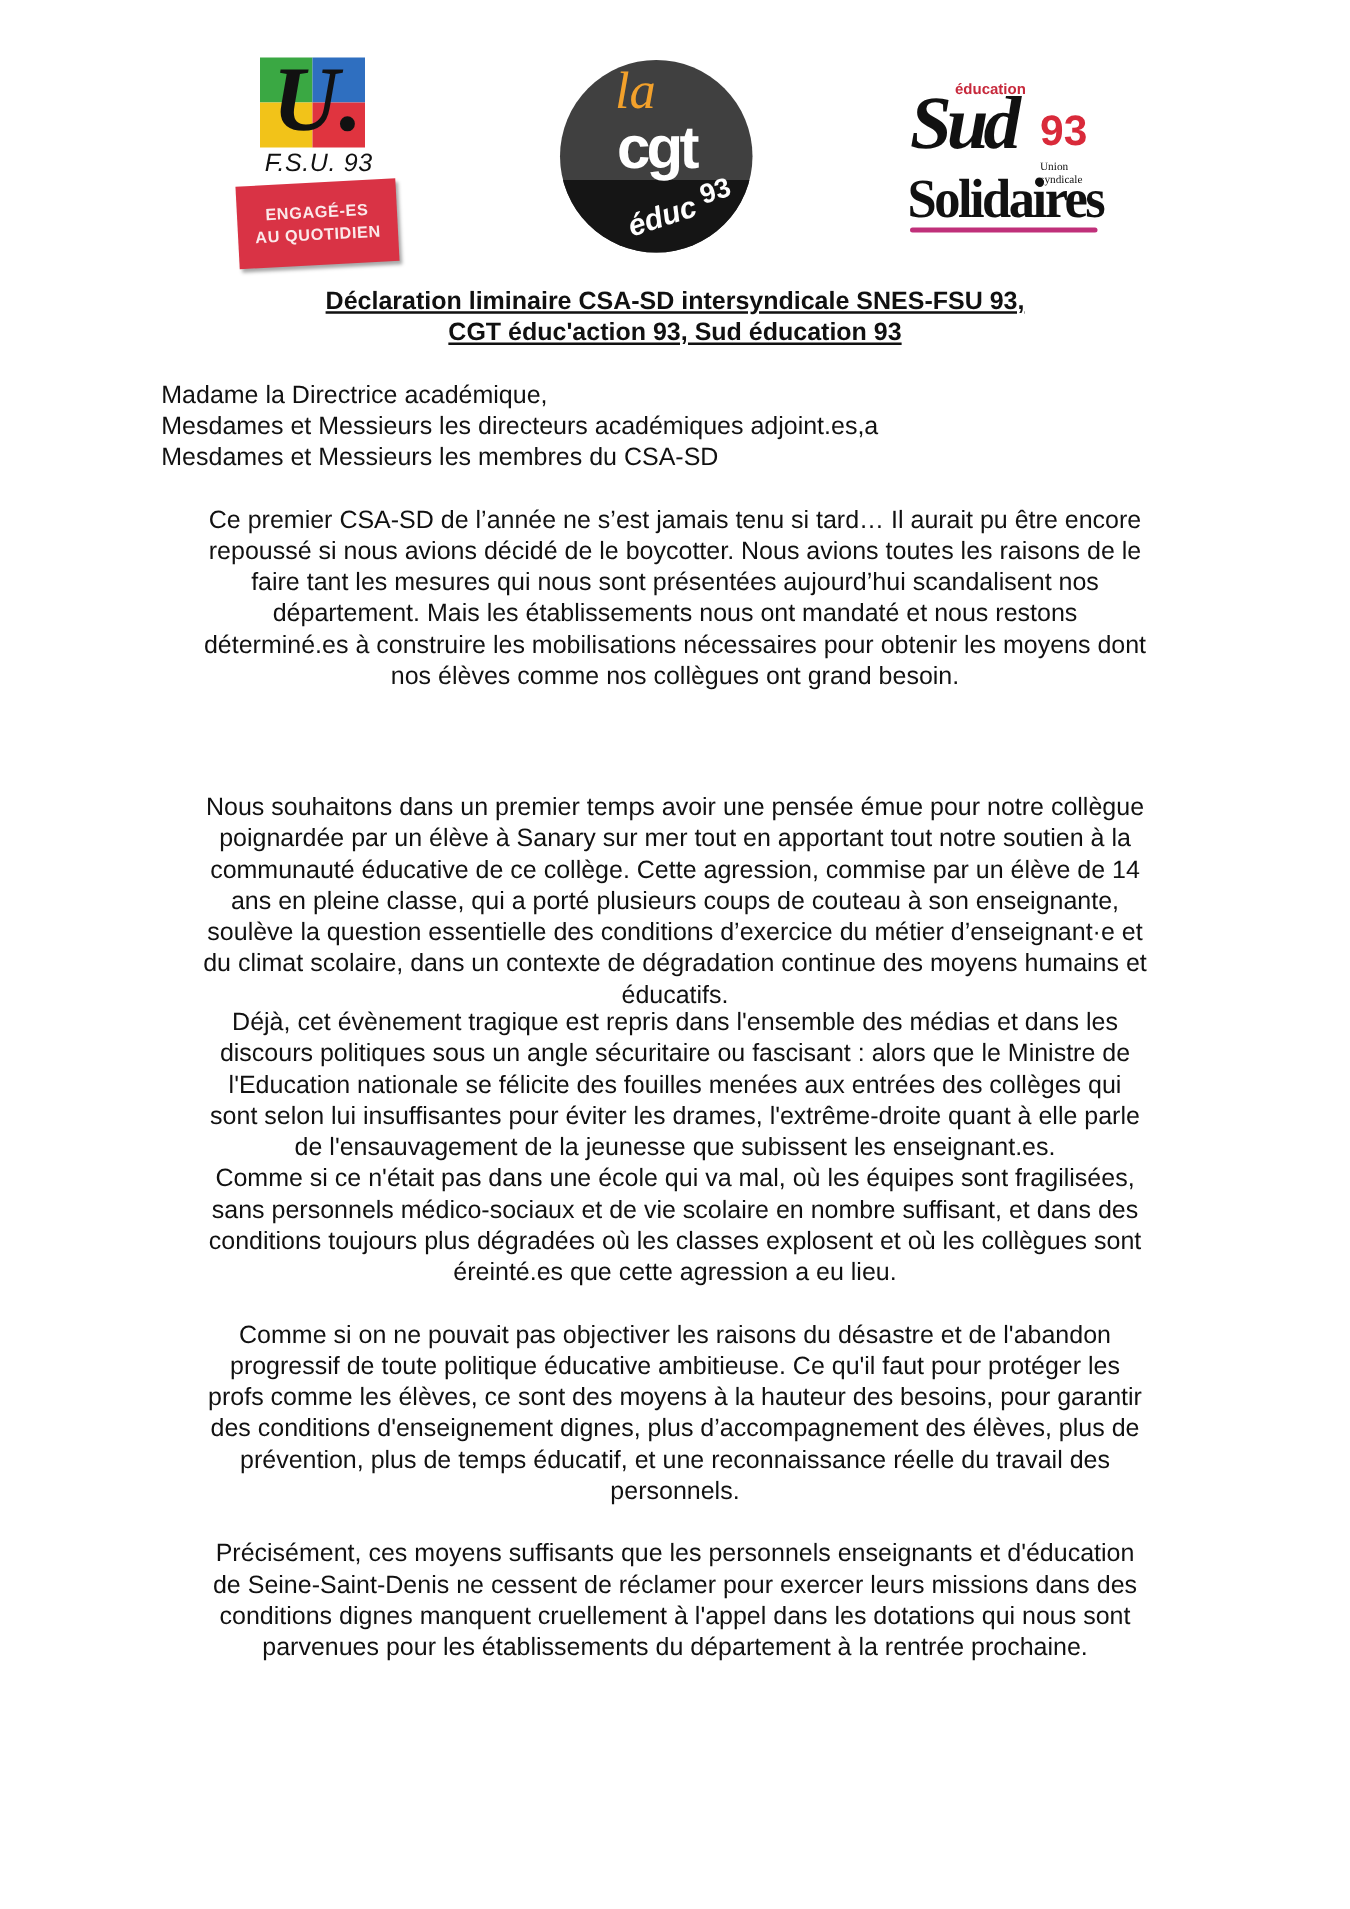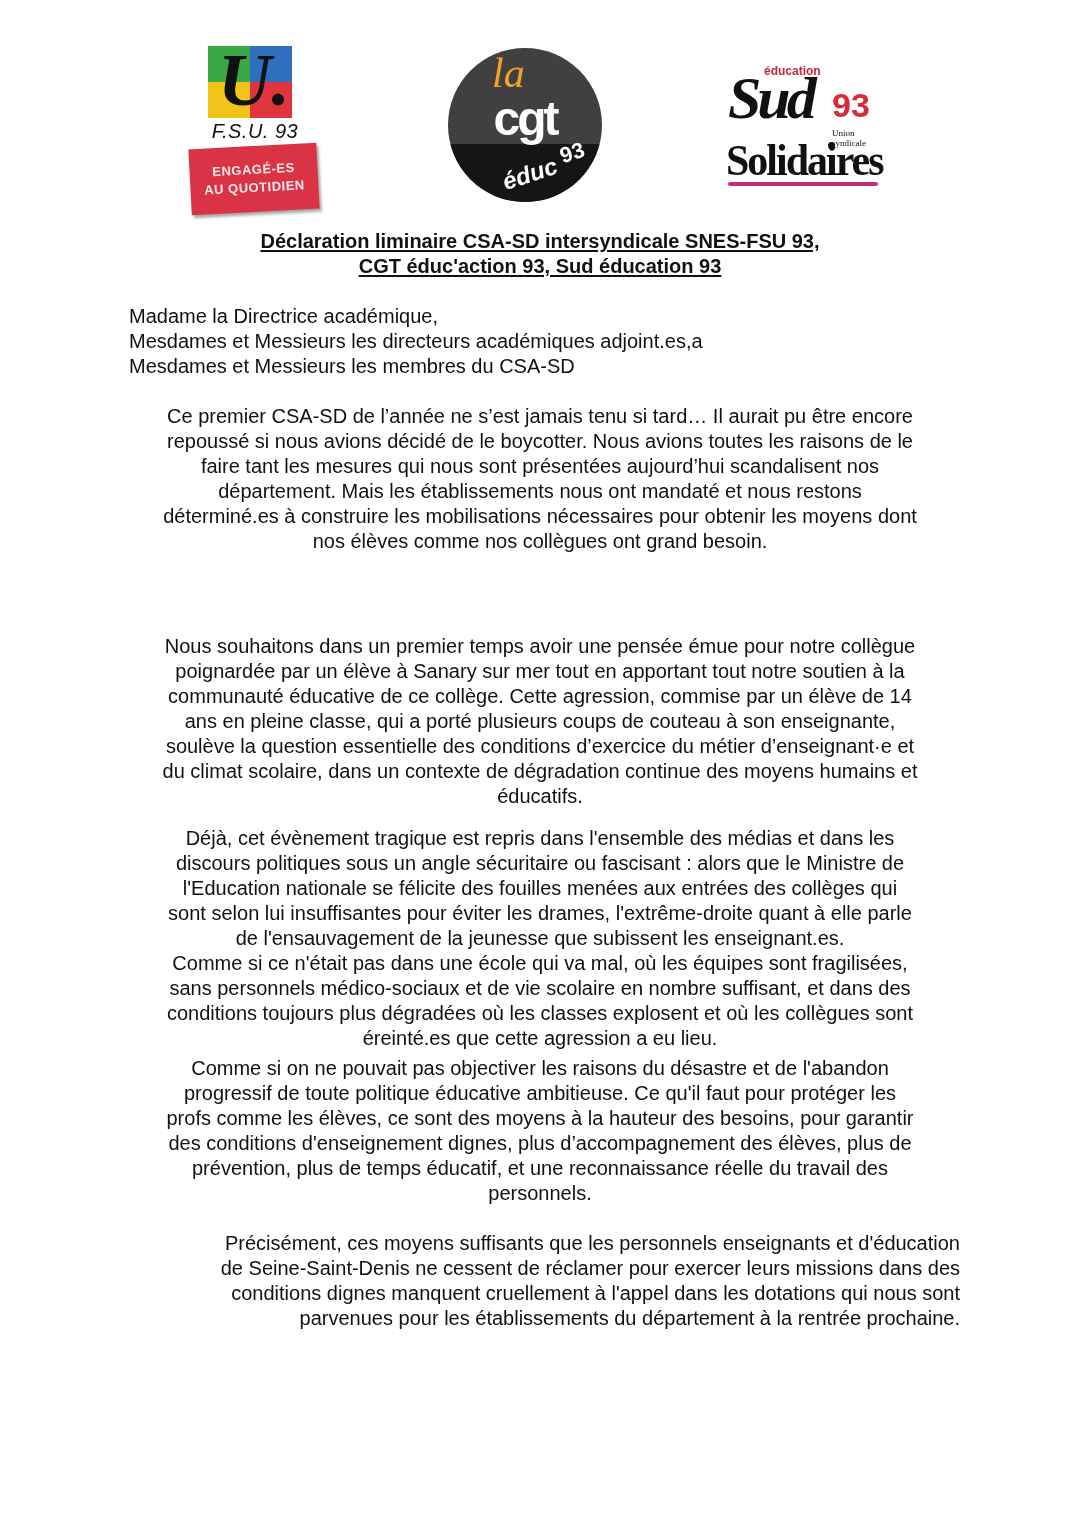--- a/index.html
+++ b/index.html
@@ -58,23 +58,23 @@
     .title { position: absolute; left: 0; top: 229px; width: 1080px; text-align: center;
              font-weight: bold; font-size: 20px; line-height: 25px; }
     .title div { text-decoration: underline; text-underline-offset: 2px; }
 
     .salutation { position: absolute; left: 129px; top: 304px; font-size: 20px; line-height: 25px; }
 
     .para { position: absolute; left: 120px; width: 840px; text-align: center; font-size: 20px; line-height: 25px; }
     .para div { white-space: nowrap; }
     .p1 { top: 404px; }
     .p2 { top: 605px; margin-top: 29px; }
-    .p3 { top: 806px; margin-top: 20px; }
+    .p3 { top: 806px; }
     .p4 { top: 1056px; }
-    .p5 { top: 1231px; text-align: right; }
+    .p5 { top: 1231px; }
   </style>
 </head>
 <body>
 
 <div class="logo fsu">
   <div class="fsu-blocks">
     <div class="b g"></div>
     <div class="b bl"></div>
     <div class="b y"></div>
     <div class="b r"></div>

